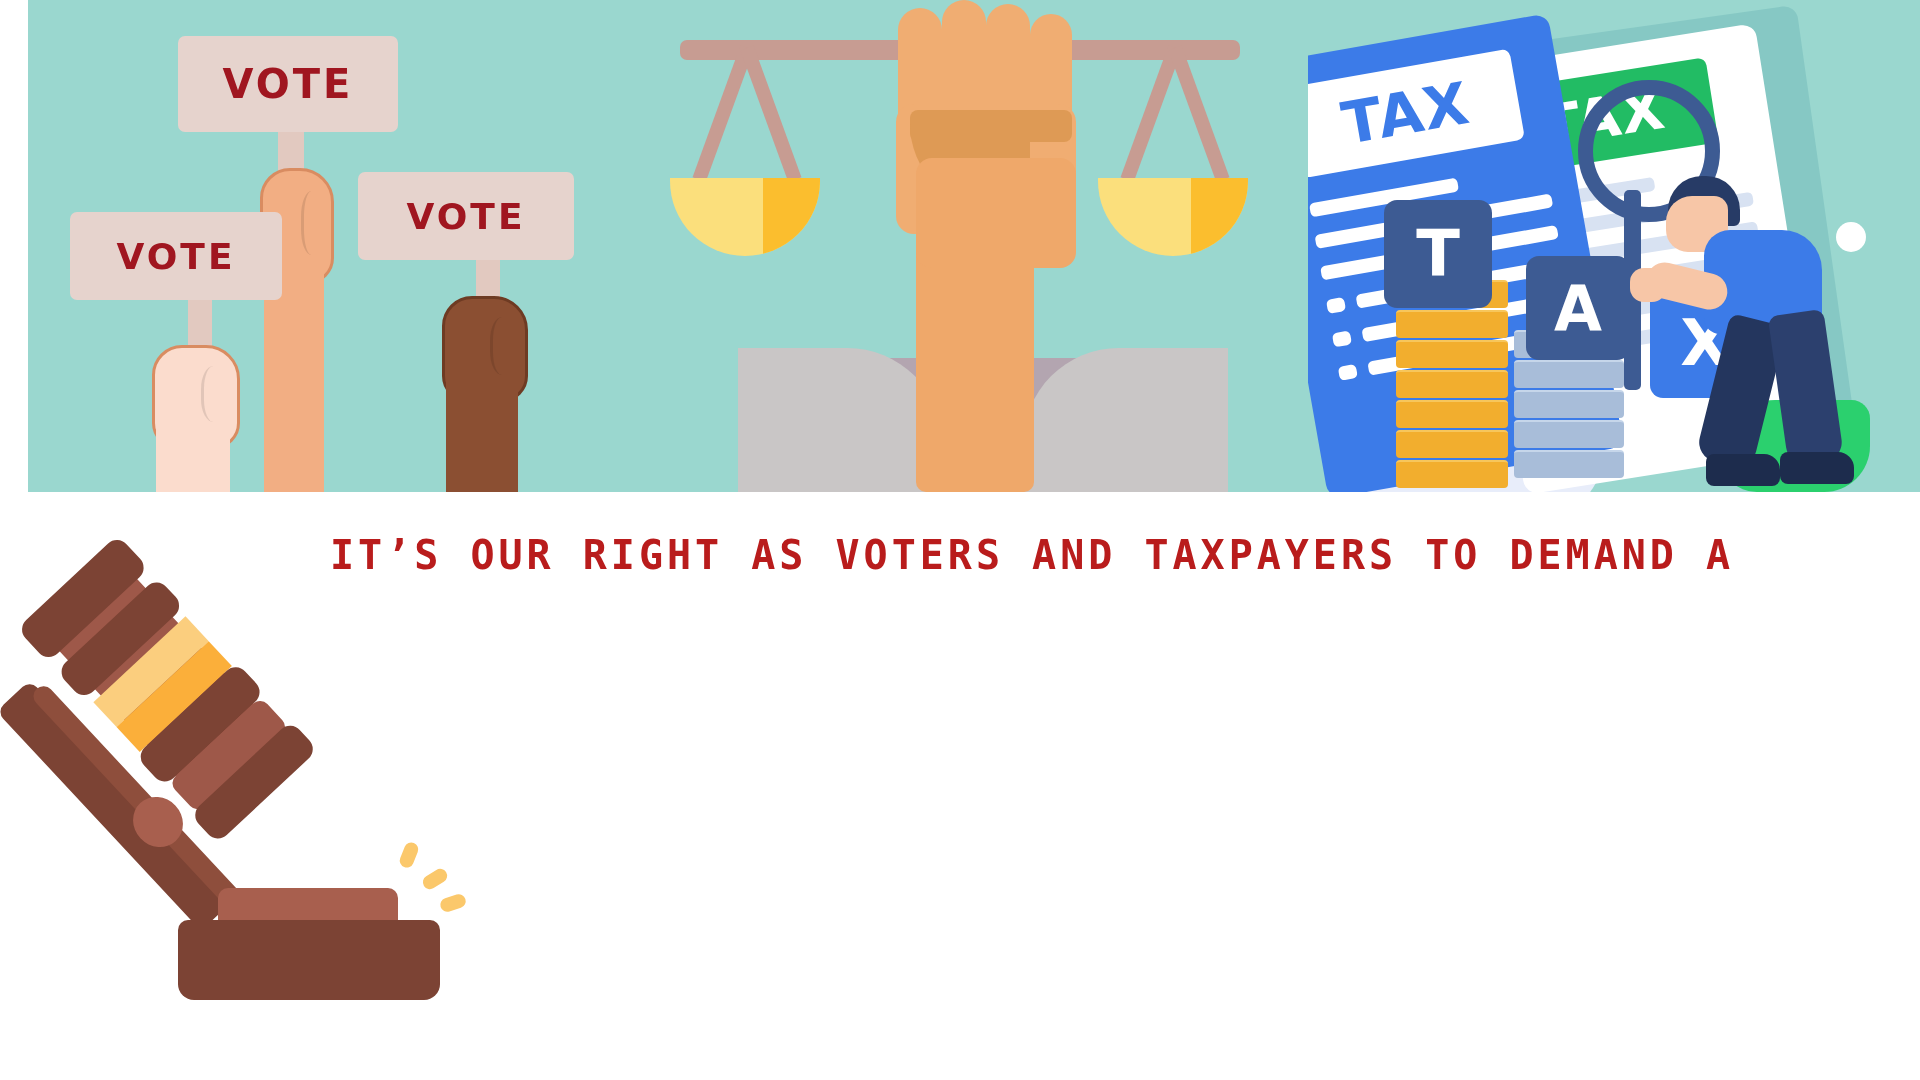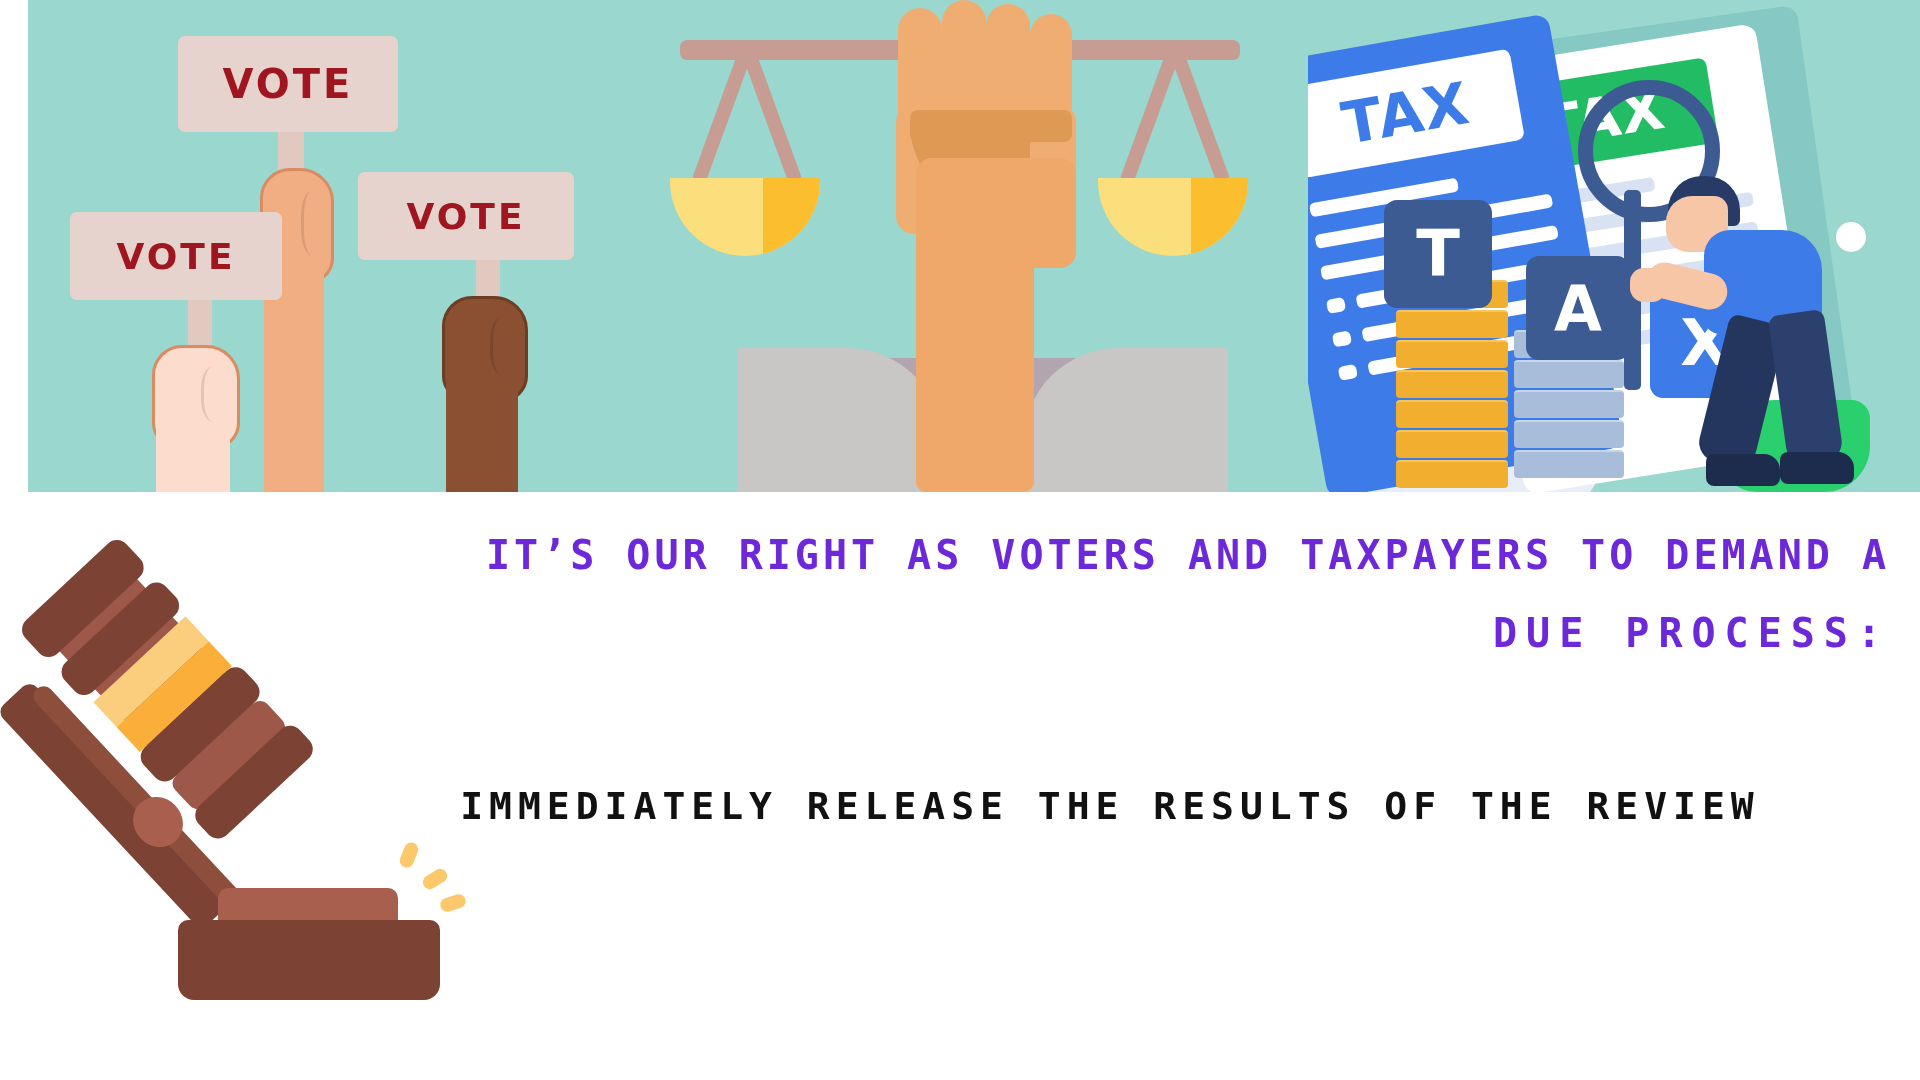--- a/index.html
+++ b/index.html
@@ -56,23 +56,23 @@
   .coin.silver{background:#A8BDD9;border-top:2px solid #C6D6EA;}
   .circle-bg{position:absolute;background:#E8EDFA;border-radius:50%;}
   .dot{position:absolute;border-radius:50%;}
   .person-part{position:absolute;}
   .mag-ring{position:absolute;border:15px solid #3D5B93;border-radius:50%;background:transparent;}
   .mag-handle{position:absolute;background:#3D5B93;border-radius:5px;}
 
   
   .textblock{position:absolute;left:0;top:492px;width:1920px;height:588px;}
   .headline{
-    position:absolute;left:330px;width:1560px;text-align:right;
+    position:absolute;left:330px;width:1560px;text-align:left;
     font-family:"DejaVu Sans Mono", monospace;
-    font-weight:700;color:#6d28d9;
+    font-weight:700;color:#b91c1c;
     text-transform:uppercase;
   }
   .hl1{top:40px;font-size:40px;letter-spacing:4px;}
   .hl2{top:118px;font-size:40px;letter-spacing:9px;left:330px;width:1560px;}
   .demand{position:absolute;left:330px;width:1560px;text-align:center;
     font-family:"DejaVu Sans Mono", monospace;font-weight:700;color:#111111;text-transform:uppercase;}
   .dm1{top:292px;font-size:38px;letter-spacing:6px;}
   .dm2{top:370px;font-size:38px;letter-spacing:6px;}
 
   
@@ -246,17 +246,15 @@
     <div class="g-part g-block-top" style="left:168px;top:328px;width:180px;height:36px;"></div>
     <div class="g-part g-block-bot" style="left:128px;top:360px;width:262px;height:80px;"></div>
 
     <div class="spark" style="left:352px;top:282px;width:14px;height:26px;transform:rotate(22deg);"></div>
     <div class="spark" style="left:378px;top:306px;width:14px;height:26px;transform:rotate(58deg);"></div>
     <div class="spark" style="left:396px;top:330px;width:14px;height:26px;transform:rotate(72deg);"></div>
   </div>
 
   <div class="textblock">
     <div class="headline hl1">IT’S OUR RIGHT AS VOTERS AND TAXPAYERS TO DEMAND A</div>
-    <div class="headline hl2">DUE PROCESS:</div>
-    <div class="demand dm1">IMMEDIATELY RELEASE THE RESULTS OF THE REVIEW</div>
   </div>
 
 </div>
 
 </body></html>

